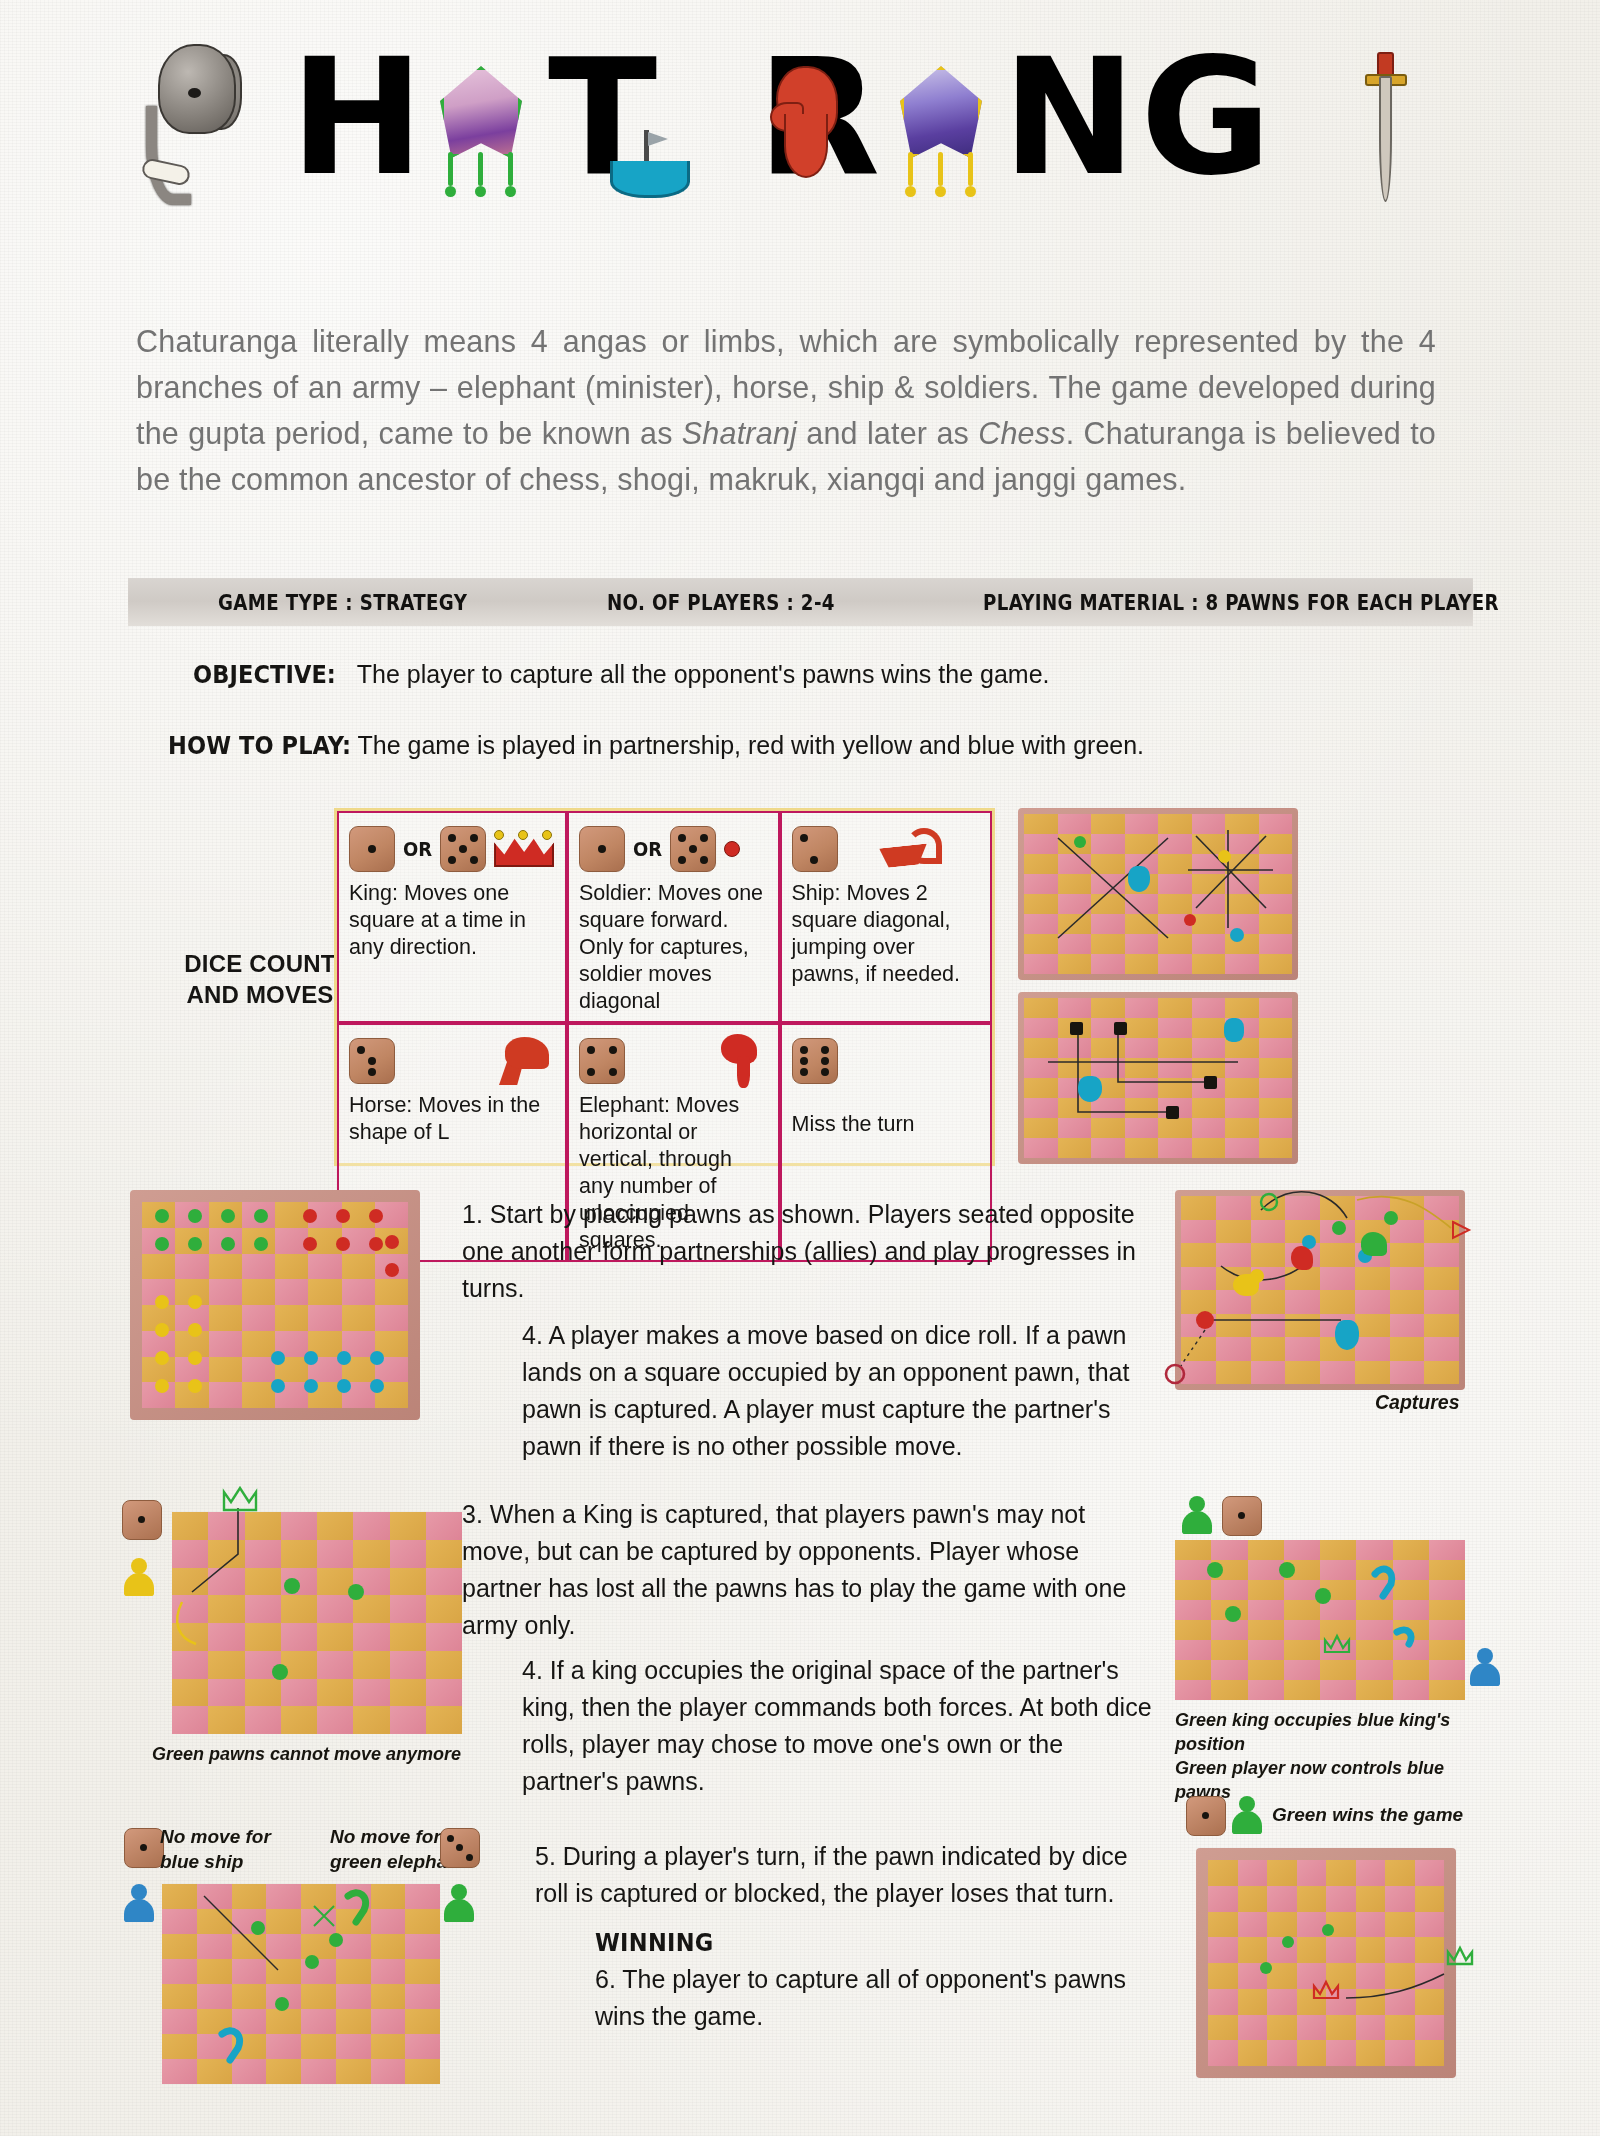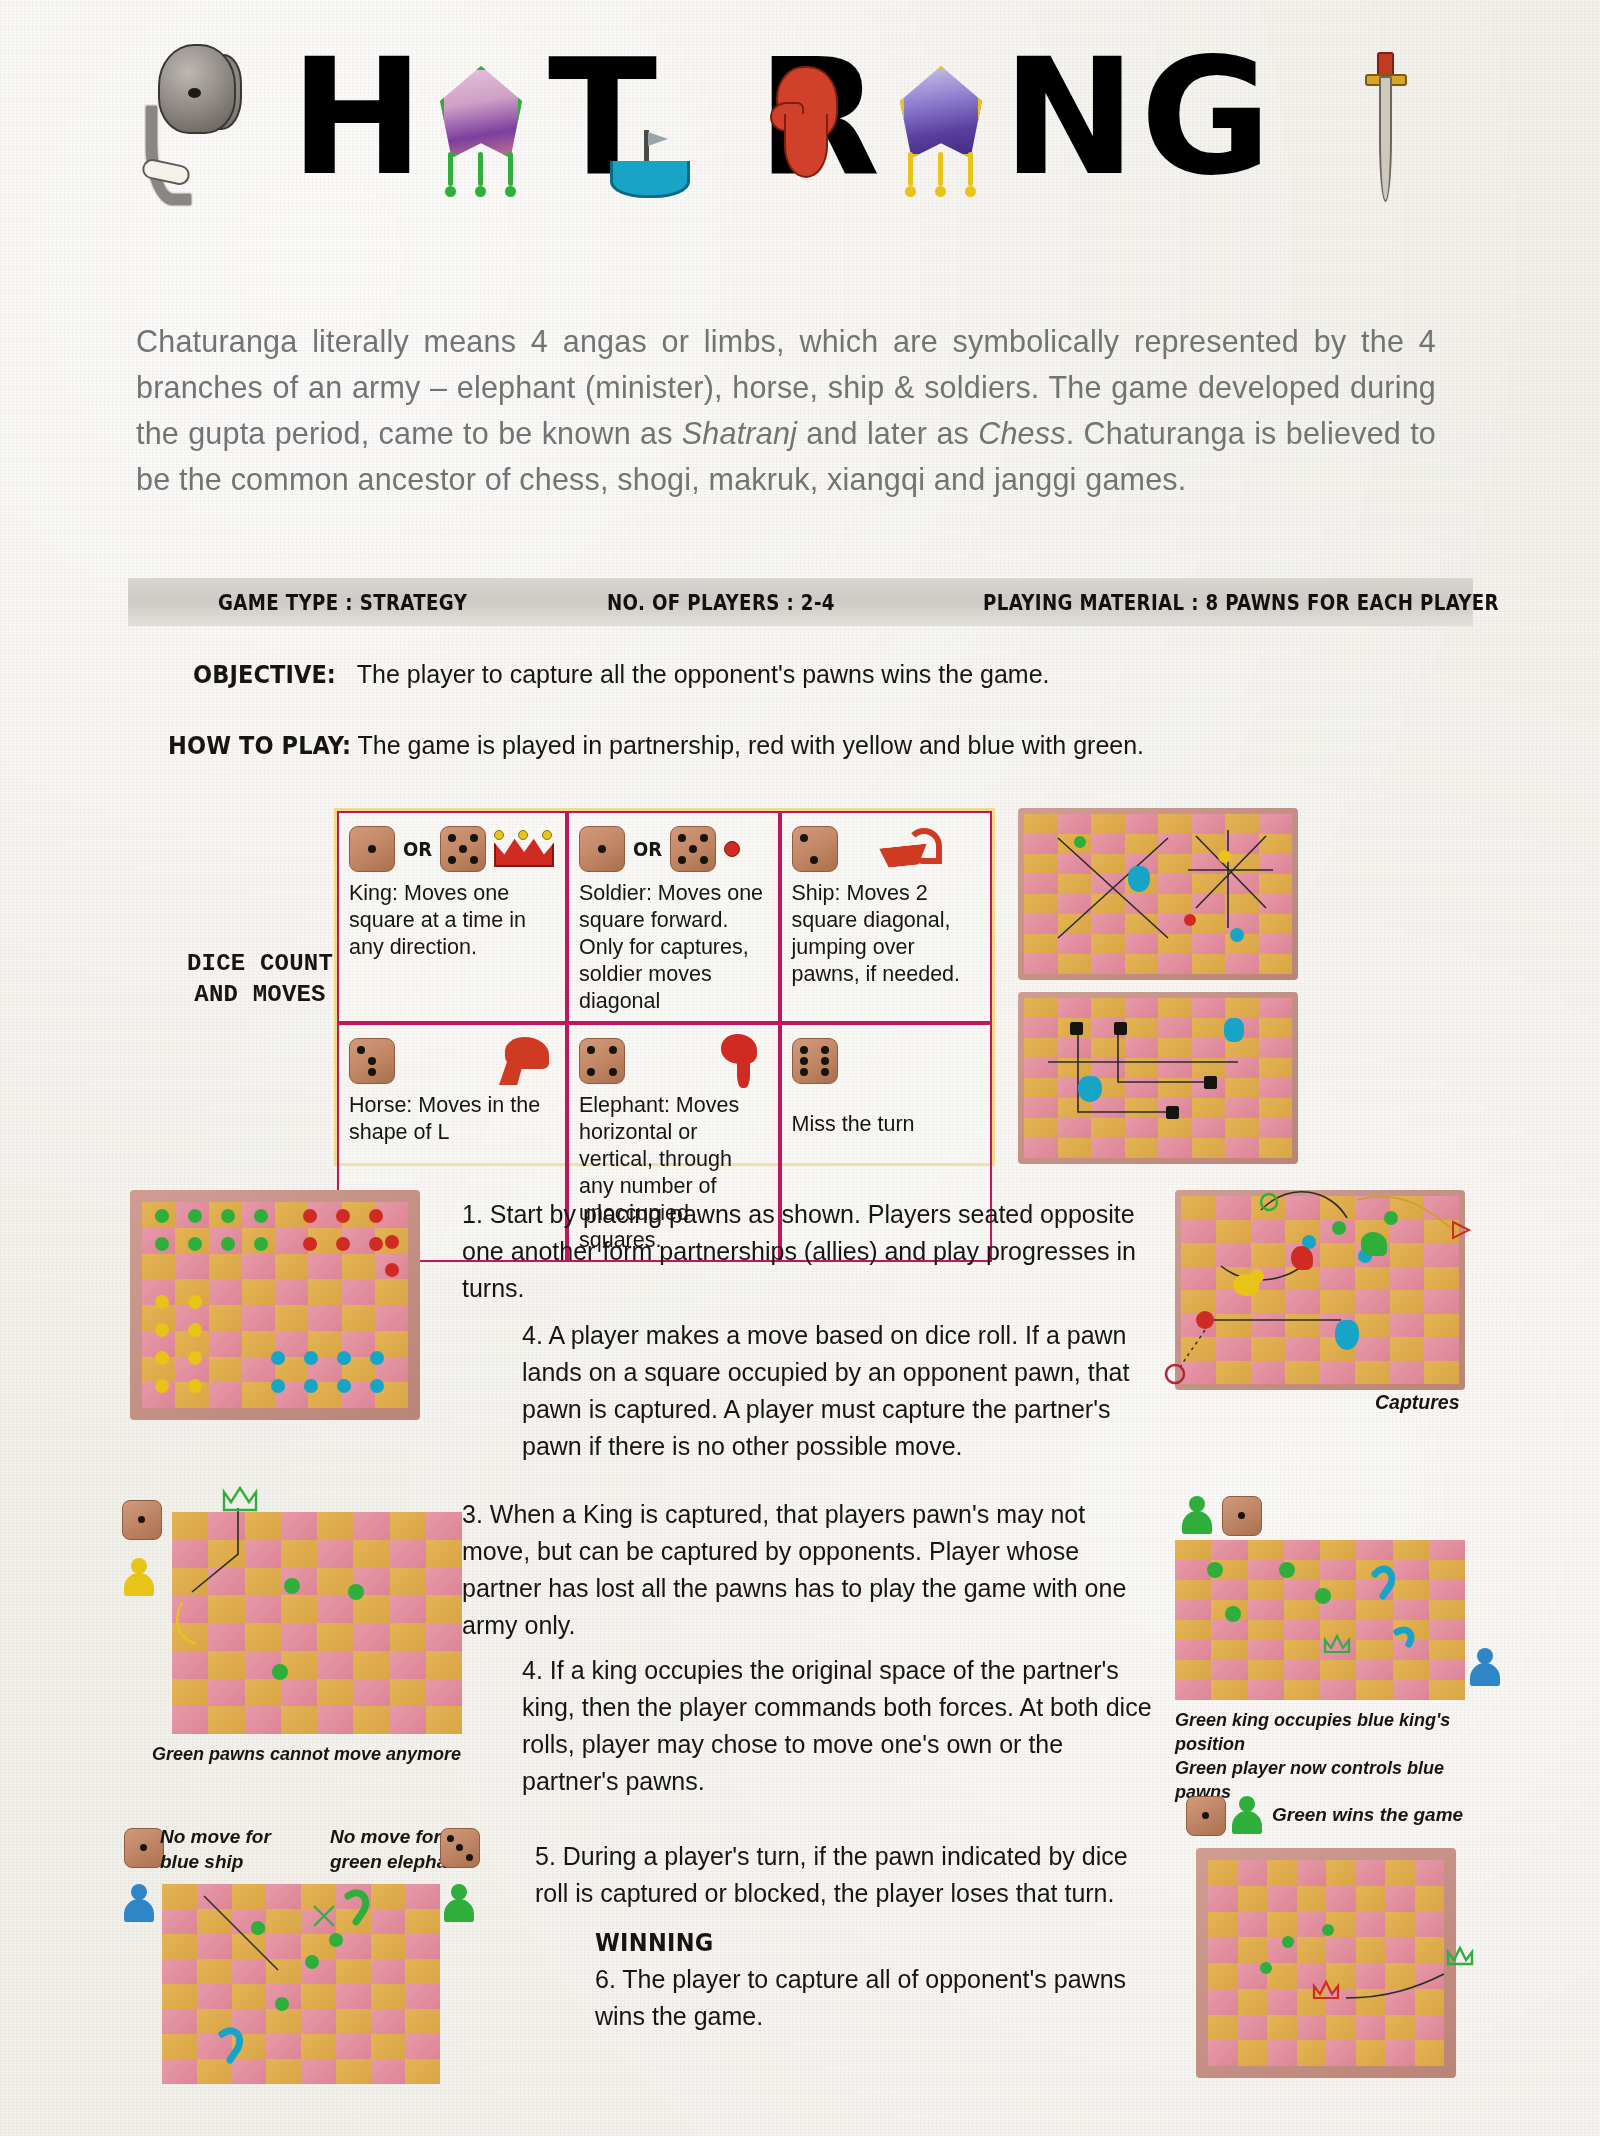--- a/index.html
+++ b/index.html
@@ -163,21 +163,21 @@
     font-size:25px;line-height:38px;
   }
   .lbl{
     font-family:"DejaVu Sans Condensed","Liberation Sans Narrow","Liberation Sans",sans-serif;
     font-weight:bold;font-size:25px;letter-spacing:.1px;
   }
 
   
   .dice-label{
     position:absolute;left:180px;top:948px;width:160px;
-    font-family:Liberation Mono, monospace;
+    font-family:Liberation Sans, sans-serif;
     font-weight:bold;font-size:24px;line-height:31px;text-align:center;letter-spacing:.2px;
   }
   .dice-table{
     position:absolute;left:334px;top:808px;width:655px;height:352px;
     border:3px solid #efd98a;
     display:grid;grid-template-columns:1fr 1fr 1fr;grid-template-rows:1fr 1fr;
   }
   .dcell{
     border:2px solid #be185d;
     padding:8px 10px 6px 10px;

